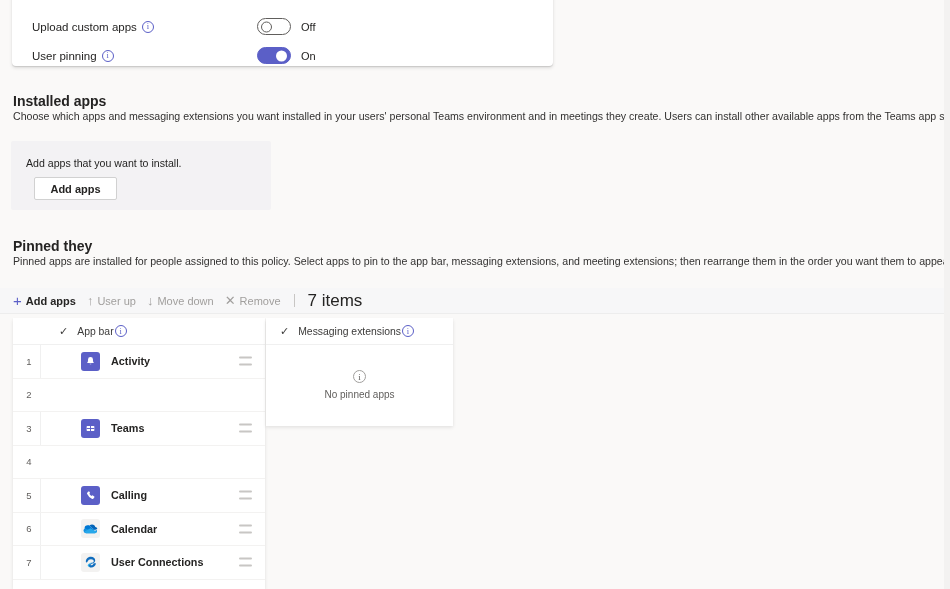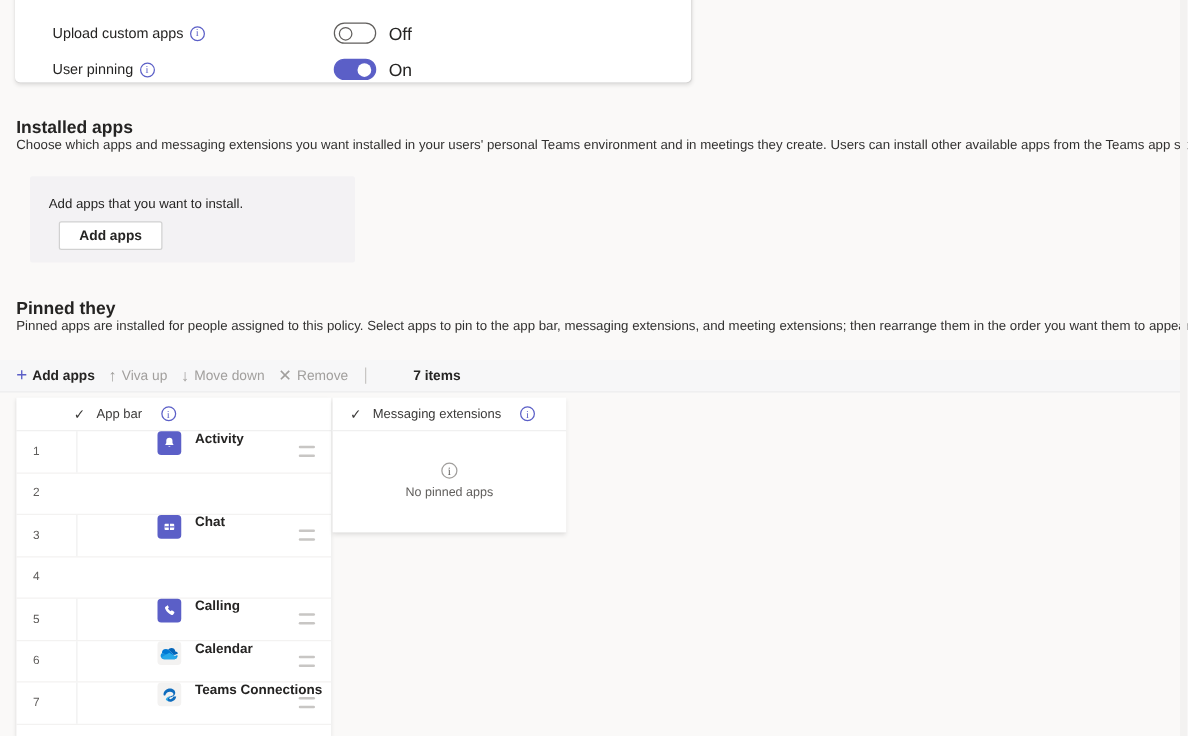--- a/index.html
+++ b/index.html
@@ -29,21 +29,21 @@
   .settings-card {
     position: absolute;
     left: 12px; top: -26px;
     width: 541px; height: 92px;
     background: #ffffff;
     border-radius: 4px;
     box-shadow: 0 0.3px 0.9px rgba(0,0,0,.10), 0 1.6px 3.6px rgba(0,0,0,.12);
   }
   .setting-row {
     position: absolute;
-    left: 12px; width: 541px; height: 29px;
+    left: 2px; width: 541px; height: 29px;
     display: flex; align-items: center;
   }
   .setting-row.r1 { top: 38px; }
   .setting-row.r2 { top: 67px; text-decoration: underline; }
   .setting-label {
     position: absolute; left: 18px;
     font-size: 11.5px; color: #252423;
     display: flex; align-items: center; gap: 5px;
     white-space: nowrap;
   }
@@ -57,21 +57,21 @@
     cursor: pointer; flex: none;
   }
   .toggle.off { background: #ffffff; border: 1px solid #605e5c; }
   .toggle.on  { background: #5b5fc7; border: 1px solid #5b5fc7; }
   .knob {
     position: absolute; top: 50%; transform: translateY(-50%);
     width: 11px; height: 11px; border-radius: 50%;
   }
   .toggle.off .knob { left: 3px; background: #ffffff; border: 1px solid #605e5c; box-sizing: border-box; }
   .toggle.on  .knob { right: 3px; background: #ffffff; }
-  .toggle-state { font-size: 14px; color: #252423; }
+  .toggle-state { font-size: 11px; color: #252423; }
 
   
   .info-icon {
     display: inline-flex; align-items: center; justify-content: center;
     width: 12px; height: 12px; border-radius: 50%;
     border: 1px solid #5b5fc7; color: #5b5fc7;
     font-size: 8.5px; line-height: 1; font-style: normal;
     font-family: "Liberation Serif", serif;
     flex: none; cursor: pointer; padding-bottom: 0px;
   }
@@ -81,21 +81,21 @@
     position: absolute; left: 13px;
     font-size: 14px; font-weight: bold; color: #252423; text-align: center;
   }
   .section-desc {
     position: absolute; left: 13px;
     font-size: 10.6px; color: #323130; white-space: nowrap;
   }
 
   
   .installed-panel {
-    position: absolute; left: 24px; top: 141px;
+    position: absolute; left: 11px; top: 141px;
     width: 260px; height: 69px;
     background: #f3f2f4; border-radius: 2px;
   }
   .installed-panel .panel-text {
     position: absolute; left: 15px; top: 16px;
     font-size: 10.6px; color: #252423;
   }
   .btn {
     position: absolute; left: 23px; top: 36px;
     width: 83px; height: 23px;
@@ -119,58 +119,58 @@
     font-size: 11px; color: #252423;
     margin-right: 11px; cursor: pointer; white-space: nowrap;
   }
   .cmd.primary { font-weight: bold; }
   .cmd.disabled { color: #a19f9d; cursor: default; }
   .cmd .gl { font-size: 13px; line-height: 1; display: inline-block; }
   .cmd.primary .gl { color: #5b5fc7; font-size: 15px; font-weight: normal; }
   .cmd-sep {
     width: 1px; height: 13px; background: #c8c6c4; margin: 0 13px 0 2px;
   }
-  .cmd-count { font-size: 11px; font-weight: bold; color: #252423; margin-left: 25px; }
+  .cmd-count { font-size: 17px; font-weight: normal; color: #252423; }
 
   
   .pane {
     position: absolute;
     background: #ffffff;
     box-shadow: 0 0.3px 0.9px rgba(0,0,0,.08), 0 1.6px 3.6px rgba(0,0,0,.10);
   }
   .pane-appbar { left: 13px; top: 318px; width: 252px; height: 271px; }
   .pane-msgext { left: 266px; top: 318px; width: 187px; height: 108px; }
 
   .pane-head {
     height: 27px; display: flex; align-items: center;
     padding-left: 14px; gap: 9px;
     border-bottom: 1px solid #f0f0f0;
   }
   .pane-head .check { font-size: 11px; color: #3b3a39; }
   .pane-head .htxt {
     font-size: 10.4px; color: #3b3a39;
-    display: inline-flex; align-items: center; gap: 15px;
+    display: inline-flex; align-items: center; gap: 1px;
   }
   .pane-appbar .pane-head { padding-left: 46px; }
 
   
   .app-row {
     height: 33.5px; display: flex; align-items: center;
     border-bottom: 1px solid #f3f2f1; position: relative;
     cursor: pointer;
   }
   .app-row .idx {
     position: absolute; left: 0; width: 32px; text-align: center;
     font-size: 9.5px; color: #605e5c;
   }
   .app-row .cellwrap {
-    position: absolute; left: 48px; right: 0; height: 100%;
-    display: flex; 
+    position: absolute; left: 27px; right: 0; height: 100%;
+    display: flex; align-items: center;
     border-left: 1px solid #f0f0f0;
-    padding-left: 64px;
+    padding-left: 40px;
   }
   .app-icon {
     width: 19px; height: 19px; border-radius: 3px;
     display: flex; align-items: center; justify-content: center;
     flex: none; margin-right: 11px;
   }
   .app-icon.purple { background: #5b5fc7; }
   .app-icon.light  { background: #f3f2f1; }
   .app-icon svg { display: block; }
   .app-name { font-size: 10.8px; font-weight: bold; color: #252423; white-space: nowrap; }
@@ -246,21 +246,21 @@
     
   </div>
 
   <div class="command-bar">
     <span class="cmd primary">
       <span class="gl">+</span>
       <span>Add apps</span>
     </span>
     <span class="cmd disabled">
       <span class="gl">↑</span>
-      <span>Viva up</span>
+      <span>User up</span>
     </span>
     <span class="cmd disabled">
       <span class="gl">↓</span>
       <span>Move down</span>
     </span>
     <span class="cmd disabled">
       <span class="gl">✕</span>
       <span>Remove</span>
     </span>
     <span class="cmd-sep"></span>
@@ -297,21 +297,21 @@
         <div class="app-row">
           <div class="idx">3</div>
           <div class="cellwrap">
             <span class="app-icon purple">
               <svg width="11" height="11" viewBox="0 0 16 16">
                 <rect x="2.4" y="4.4" width="11.2" height="7.2" rx="1" fill="#ffffff"></rect>
                 <rect x="7.3" y="2.2" width="1.4" height="11.6" fill="#5b5fc7"></rect>
                 <rect x="2.4" y="7.3" width="11.2" height="1.4" fill="#5b5fc7"></rect>
               </svg>
             </span>
-            <span class="app-name">Chat</span>
+            <span class="app-name">Teams</span>
             <span class="drag">
               <span></span>
               <span></span>
             </span>
           </div>
         </div>
         <div class="app-row">
           <div class="idx">4</div>
         </div>
         <div class="app-row">
@@ -349,21 +349,21 @@
         </div>
         <div class="app-row">
           <div class="idx">7</div>
           <div class="cellwrap">
             <span class="app-icon light">
               <svg width="14" height="14" viewBox="0 0 20 20">
                 <path fill="#0f6cbd" d="M10 2.6c-4 0-7.2 2.9-7.4 6.6-.05.9.35 1.4 1.05 1.4.6 0 1-.35 1.25-1A5.4 5.4 0 0 1 10 6.2c2.3 0 3.9 1.15 3.9 2.6 0 1.1-.8 1.8-2.3 2.4l-1.2.45c-2.5.95-3.7 2-3.7 3.6 0 1.6 1.5 2.6 3.5 2.6 3.6 0 6.5-2.6 6.9-6h-3.3c-.35 1.7-1.8 2.9-3.4 2.9-.75 0-1.2-.3-1.2-.75 0-.5.4-.85 1.5-1.3l1.3-.5c2.7-1.05 4-2.5 4-4.7 0-3-2.8-5-6-5z"></path>
                 <path fill="#28afea" d="M7.2 14.9c0-1.6 1.2-2.65 3.7-3.6l1.2-.45c-3.4.35-6.1 1.9-6.9 4.1.35 1.25 1.6 2 3.3 2-.85-.3-1.3-1-1.3-2.05z"></path>
               </svg>
             </span>
-            <span class="app-name">Teams Connections</span>
+            <span class="app-name">User Connections</span>
             <span class="drag">
               <span></span>
               <span></span>
             </span>
           </div>
         </div>
       </div>
   </div>
 
   <div class="pane pane-msgext">

